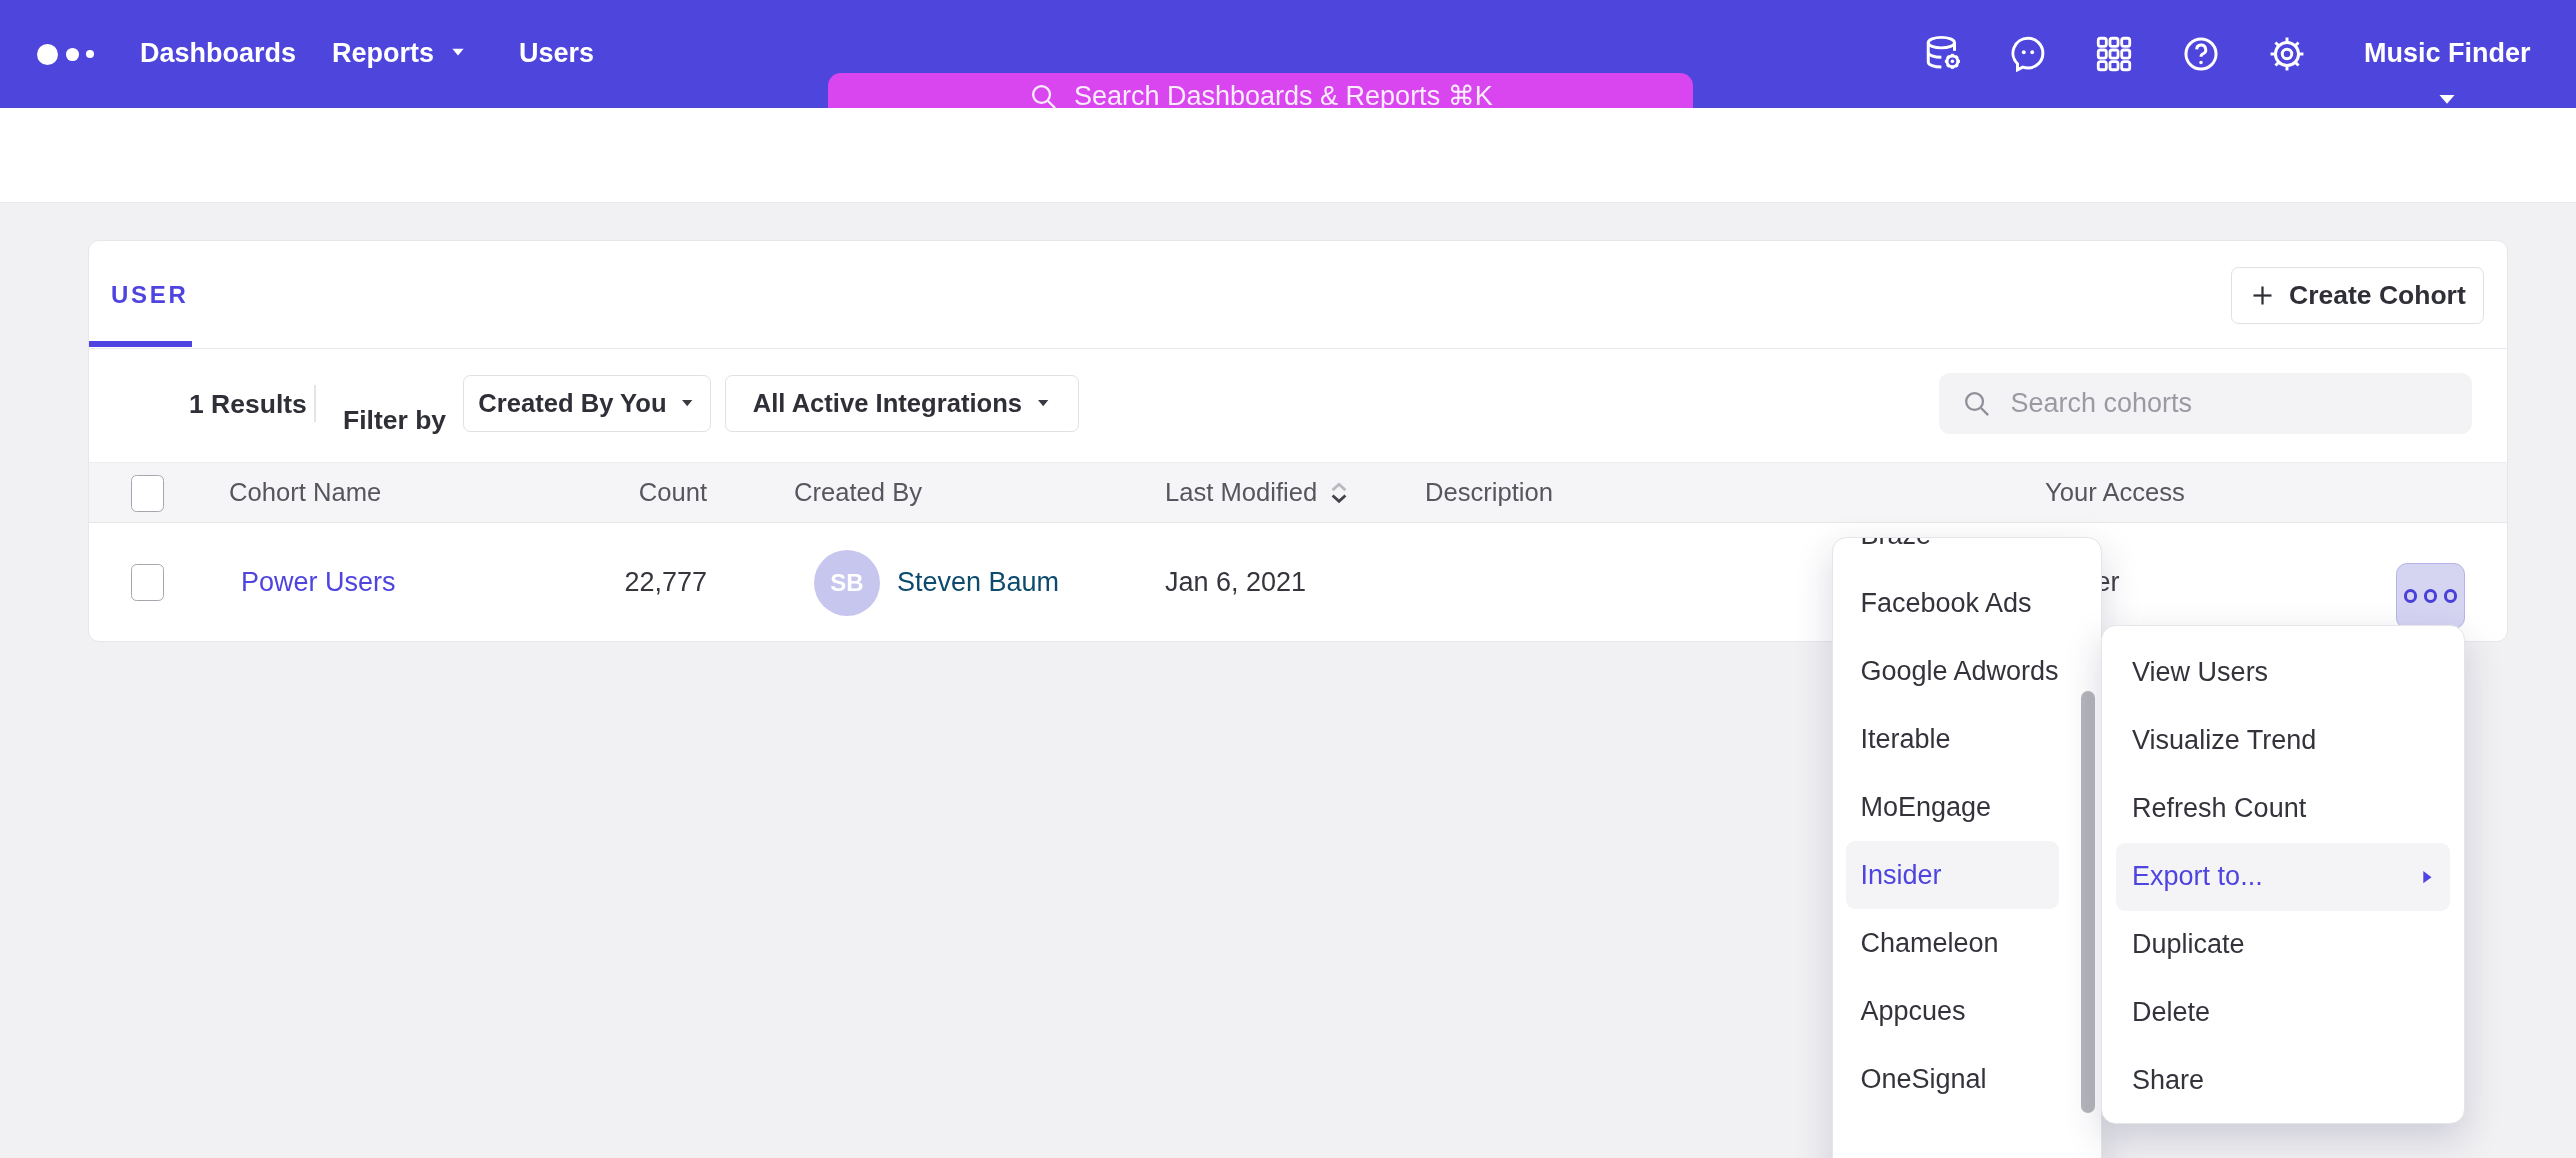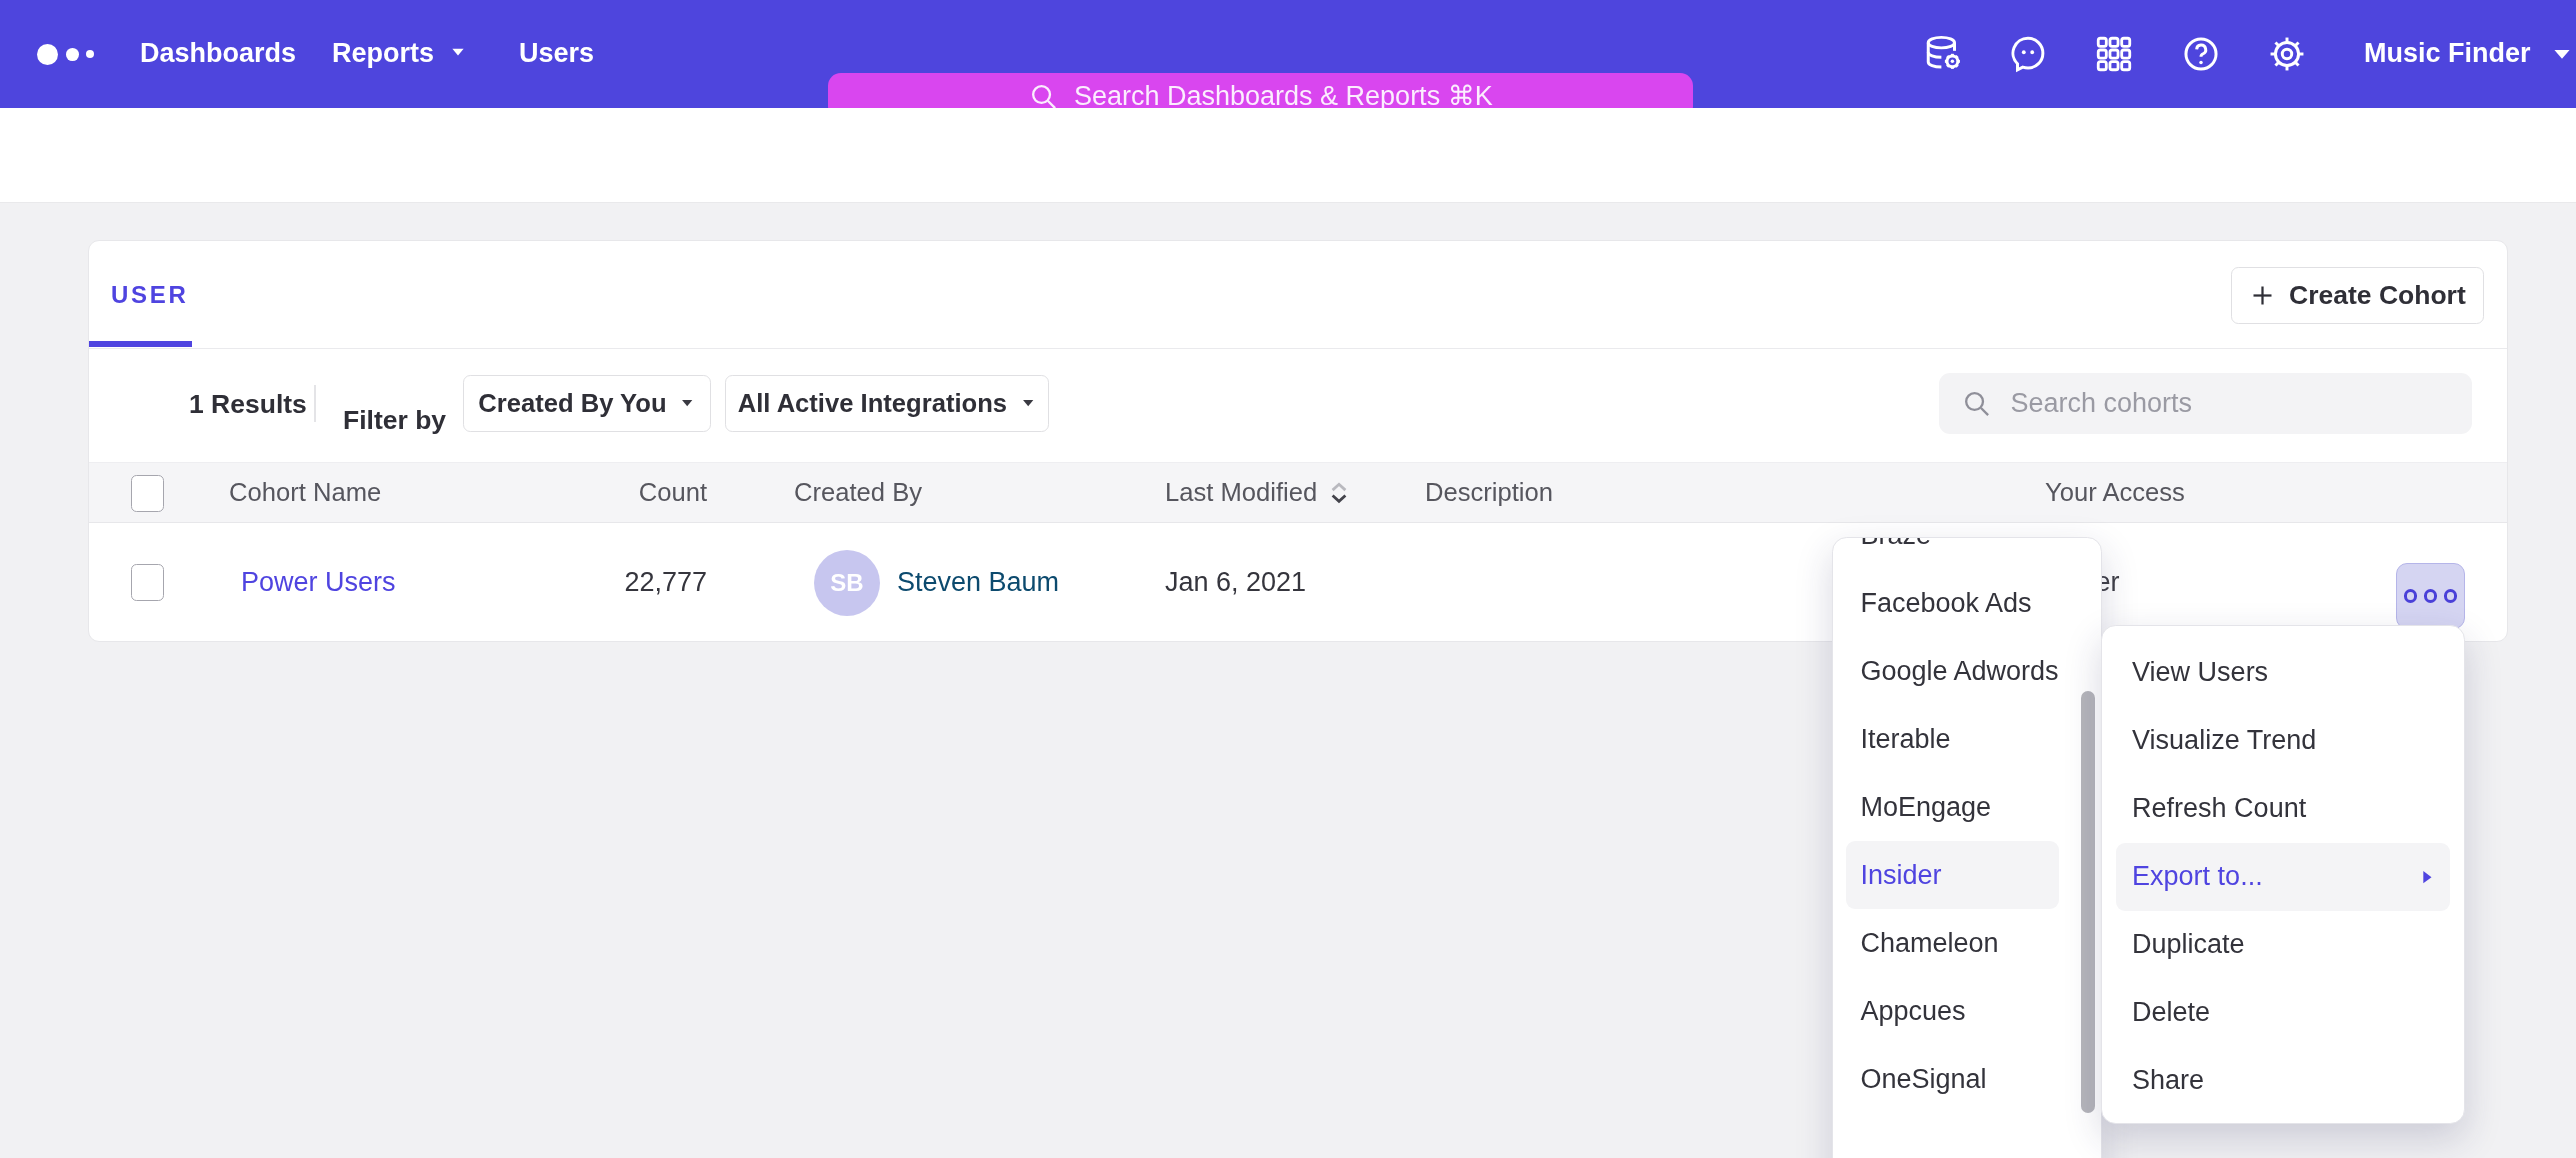--- a/index.html
+++ b/index.html
@@ -148,21 +148,21 @@
       <path d="M12 2.6 V5.4"></path>
         <path d="M12 18.6 V21.4"></path>
         <path d="M2.6 12 H5.4"></path>
         <path d="M18.6 12 H21.4"></path>
       <path d="M5.4 5.4 L7.3 7.3"></path>
         <path d="M16.7 16.7 L18.6 18.6"></path>
         <path d="M18.6 5.4 L16.7 7.3"></path>
         <path d="M7.3 16.7 L5.4 18.6"></path>
     </svg>
   </span>
-  <span class="abs" style="left:2364px;top:39px;display:flex;align-items:center;gap:20px;">
+  <span class="abs" style="left:2364px;top:39px;display:flex;align-items:center;gap:20px;flex-direction:column;">
     <span class="nav-link">Music Finder</span>
     <span style="color:#fff;display:flex;">
       <svg width="22" height="22" viewBox="0 0 16 16">
           <path d="M2.5 5 L8 11.5 L13.5 5 Z" fill="currentColor"></path>
         </svg>
     </span>
   </span>
 </div>
 
 <div class="abs tabstrip">
@@ -194,21 +194,21 @@
   <span class="abs toolbar-text" style="left:254px;top:149px;margin-top:16px;">Filter by</span>
 
   <button class="abs btn" style="left:374px;top:134px;width:248px;height:57px;font-size:25.6px;font-family:inherit;">
     <span>Created By You</span>
     <span style="display:flex;color:#3a3a42;">
       <svg width="16.4" height="16.4" viewBox="0 0 16 16">
           <path d="M3 5 L8 11 L13 5 Z" fill="currentColor"></path>
         </svg>
     </span>
   </button>
-  <button class="abs btn" style="left:636px;top:134px;width:324px;height:57px;font-size:25.6px;font-family:inherit;">
+  <button class="abs btn" style="left:636px;top:134px;width:354px;height:57px;font-size:25.6px;font-family:inherit;">
     <span>All Active Integrations</span>
     <span style="display:flex;color:#3a3a42;">
       <svg width="16.4" height="16.4" viewBox="0 0 16 16">
           <path d="M3 5 L8 11 L13 5 Z" fill="currentColor"></path>
         </svg>
     </span>
   </button>
 
   <div class="abs cohort-search">
     <span style="display:flex;">

